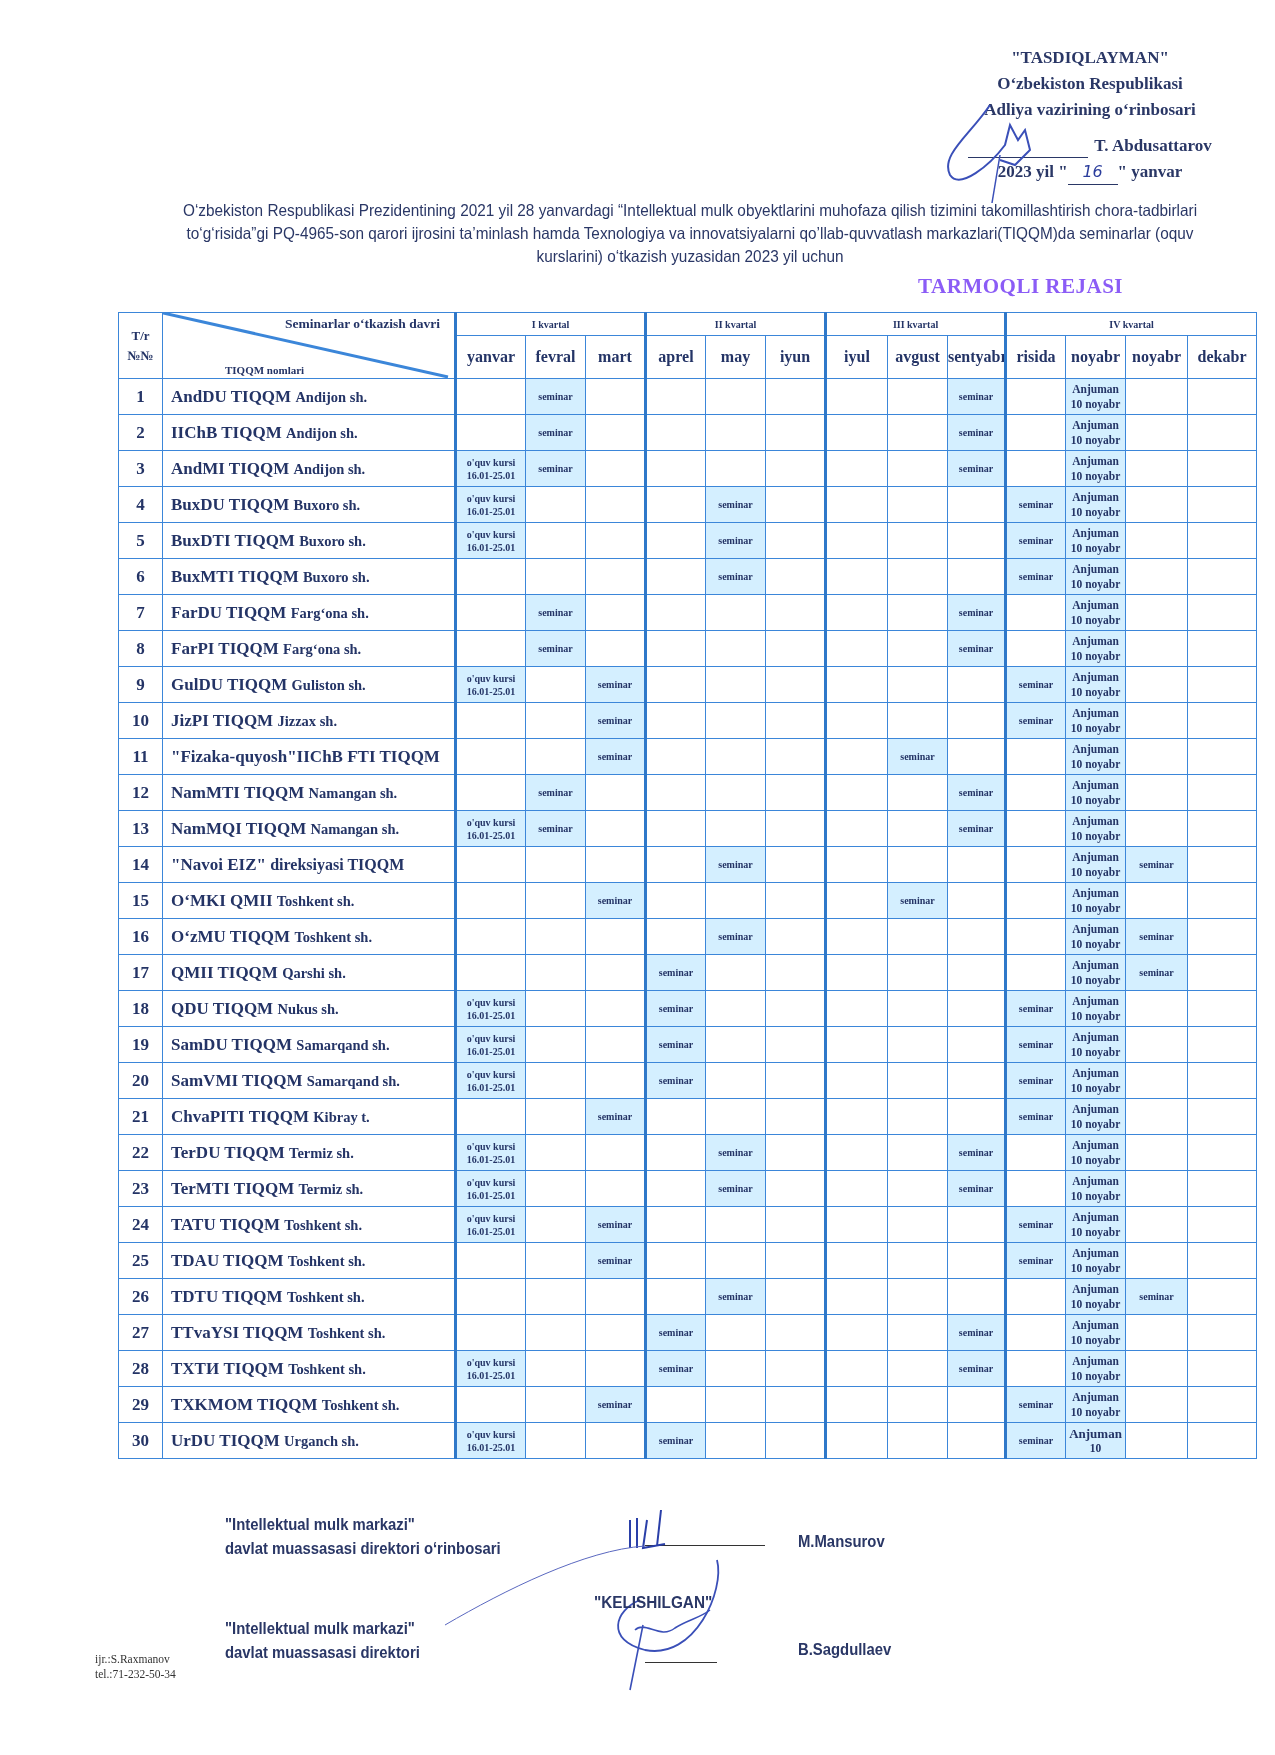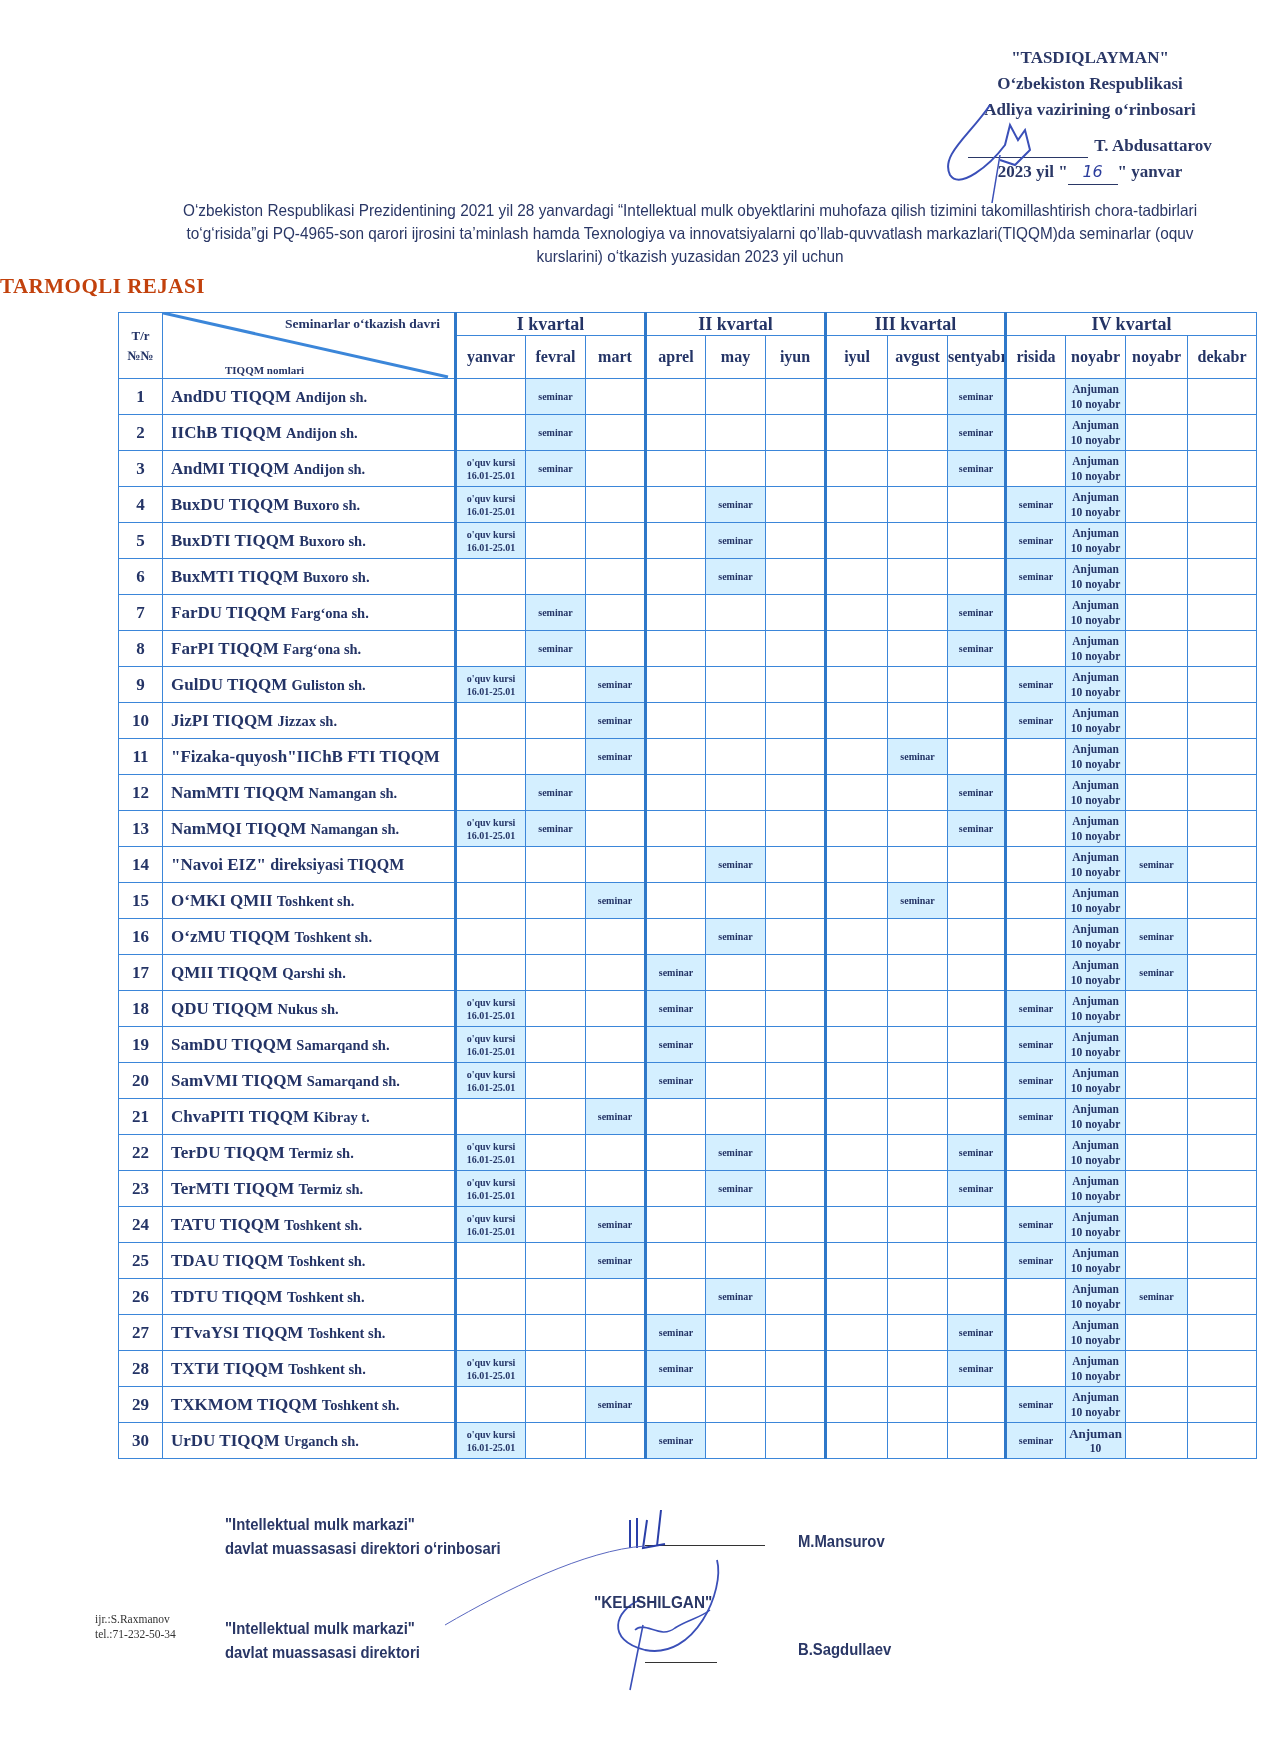--- a/index.html
+++ b/index.html
@@ -3,42 +3,42 @@
 <meta charset="utf-8">
 <style>
   html,body{margin:0;padding:0;background:#fff;}
   body{width:1275px;height:1755px;position:relative;overflow:hidden;color:#1f2e5a;font-family:"Liberation Serif",serif;}
   .approve{position:absolute;left:930px;top:46px;width:320px;text-align:center;font-weight:bold;font-size:17px;line-height:24px;color:#2a3766;}
   .approve .sigline{display:inline-block;width:120px;border-bottom:1.5px solid #2a3766;margin-right:6px;height:18px;vertical-align:bottom;}
   .approve .dateline{display:inline-block;width:50px;border-bottom:1.5px solid #2a3766;font-style:italic;font-weight:normal;color:#2b3d9c;font-family:"DejaVu Sans",sans-serif;font-size:16px;}
   .approve-row{height:26px;}
   .sig-scrawl{position:absolute;pointer-events:none;}
   .intro{position:absolute;left:120px;top:199px;width:1140px;text-align:center;font-family:"Liberation Sans",sans-serif;font-size:16.5px;line-height:23px;color:#2a3766;transform:scaleX(0.93);transform-origin:center top;}
-  .title{position:absolute;left:0;width:1123px;top:274px;text-align:left;font-weight:bold;font-size:21px;color:#c2410c;letter-spacing:0.5px;}
+  .title{position:absolute;left:0;width:1123px;top:274px;text-align:right;font-weight:bold;font-size:21px;color:#8b5cf6;letter-spacing:0.5px;}
   table.plan{position:absolute;left:118px;top:312px;border-collapse:collapse;table-layout:fixed;width:1138px;}
   table.plan td, table.plan th{border:1.5px solid #3b86d9;padding:0;text-align:center;vertical-align:middle;font-weight:bold;color:#243466;overflow:hidden;}
   table.plan th{font-size:13px;height:22px;}
   table.plan tr.months th{height:42px;font-size:16px;font-weight:bold;}
-  table.plan th.q{font-size:18px;}
+  table.plan th.q{font-size:10px;}
   table.plan td{height:35px;}
   td.num{font-size:17px;}
   td.name{text-align:left !important;padding-left:8px !important;font-size:17px;white-space:nowrap;}
   td.name .city{font-size:14.5px;text-align:right;}
   td.cell{font-size:10px;line-height:13px;}
   td.filled{background:#d4efff;}
   td.cell.anj{font-size:11.5px;line-height:15px;}
   .thick-l{border-left:3px solid #2f78c9 !important;}
   th.diag{position:relative;margin-top:14px;}
   th.diag .d-top{position:absolute;right:14px;top:3px;font-size:13.5px;}
   th.diag .d-bot{position:absolute;left:62px;bottom:2px;font-size:11px;}
   th.diag svg{position:absolute;left:0;top:0;}
   .foot{position:absolute;font-family:"Liberation Sans",sans-serif;font-weight:bold;color:#2a3766;font-size:16.5px;line-height:24px;transform:scaleX(0.9);transform-origin:left top;}
   .foot-name{position:absolute;font-family:"Liberation Sans",sans-serif;font-weight:bold;color:#2a3766;font-size:16.5px;transform:scaleX(0.9);transform-origin:left top;}
   .line{position:absolute;border-bottom:1.5px solid #333;}
-  .ijr{position:absolute;left:95px;top:1612px;font-size:11.5px;line-height:15px;color:#333;font-family:"Liberation Serif",serif;}
+  .ijr{position:absolute;left:95px;top:1652px;font-size:11.5px;line-height:15px;color:#333;font-family:"Liberation Serif",serif;}
 </style>
 </head>
 <body>
 
 <div class="approve">
   <div class="approve-row">"TASDIQLAYMAN"</div>
   <div class="approve-row">O‘zbekiston   Respublikasi</div>
   <div class="approve-row">Adliya vazirining o‘rinbosari</div>
   <div style="height:10px"></div>
   <div class="approve-row">

